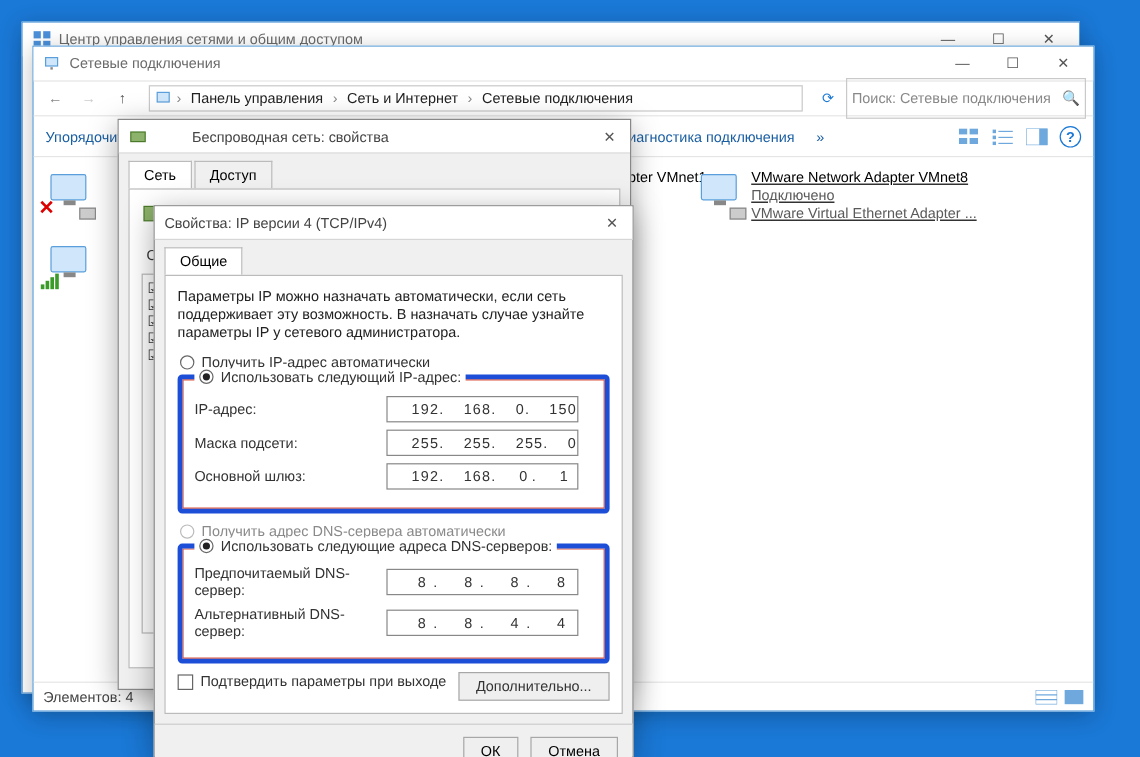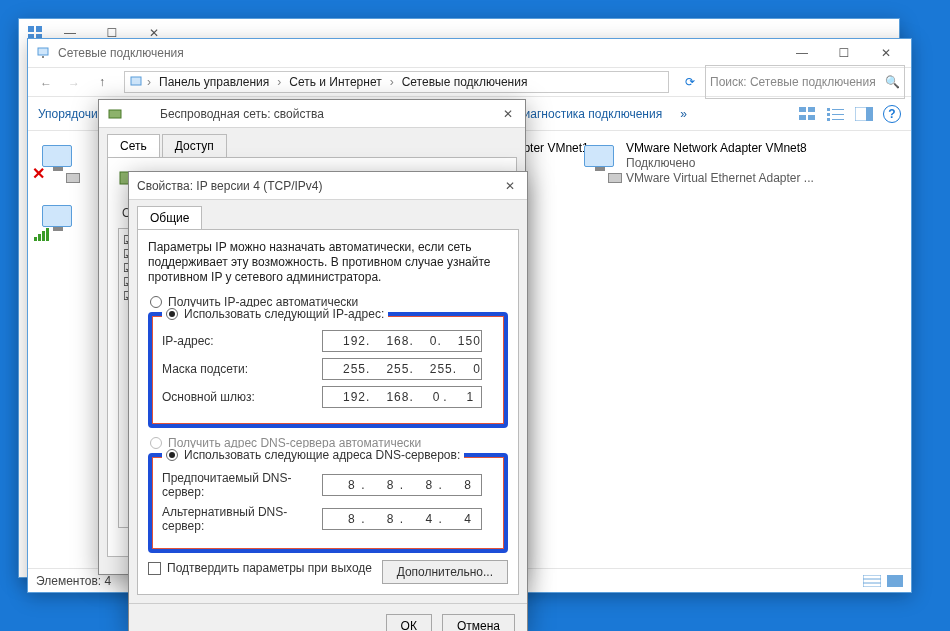--- a/index.html
+++ b/index.html
@@ -83,20 +83,21 @@
 <div class="window win-back">
   <div class="titlebar">
     <span class="icon">
         <svg width="16" height="16">
           <rect x="1" y="1" width="6" height="6" fill="#4a90d9"></rect>
           <rect x="9" y="1" width="6" height="6" fill="#4a90d9"></rect>
           <rect x="1" y="9" width="6" height="6" fill="#4a90d9"></rect>
           <rect x="9" y="9" width="6" height="6" fill="#4a90d9"></rect>
         </svg>
       </span>
+    <span class="title">Центр управления сетями и общим доступом</span>
     <div class="winbtns">
       <div class="winbtn">—</div>
       <div class="winbtn">☐</div>
       <div class="winbtn close">✕</div>
     </div>
   </div>
 </div>
 
 <div class="window win-conn">
   <div class="titlebar">
@@ -191,21 +192,21 @@
         </div>
       <div class="txt"></div>
     </div>
 
     <div class="adapter" style="left:380px; top:10px;">
       <div class="txt">
           <div class="name" style="text-align:right;">VMware Network Adapter VMnet1</div>
         </div>
     </div>
 
-    <div class="adapter" style="left:550px; top:10px;">
+    <div class="adapter" style="left:550px; top:10px;text-decoration:underline;">
       <div class="pic">
           <div class="monitor"></div>
           <div class="plug"></div>
         </div>
       <div class="txt">
         <div class="name">VMware Network Adapter VMnet8</div>
         <div class="sub">Подключено</div>
         <div class="sub">VMware Virtual Ethernet Adapter ...</div>
       </div>
     </div>
@@ -264,21 +265,21 @@
 
 <div class="dlg dlg2">
   <div class="titlebar">
     <span class="title">Свойства: IP версии 4 (TCP/IPv4)</span>
     <div class="closeX">✕</div>
   </div>
   <div class="tabs">
     <div class="tab active">Общие</div>
   </div>
   <div class="tabbody">
-    <div class="desc">Параметры IP можно назначать автоматически, если сеть поддерживает эту возможность. В противном случае узнайте противном IP у сетевого администратора.</div>
+    <div class="desc">Параметры IP можно назначать автоматически, если сеть поддерживает эту возможность. В назначать случае узнайте параметры IP у сетевого администратора.</div>
 
     <div class="radio">
       <span class="r"></span>
         <span>Получить IP-адрес автоматически</span>
     </div>
 
     <div class="group hl">
       <div class="grouplegend">
         <span class="r checked" style="width:12px;height:12px;border:1px solid #666;border-radius:50%;display:inline-flex;align-items:center;justify-content:center;">
             <span style="width:6px;height:6px;border-radius:50%;background:#222;"></span>

